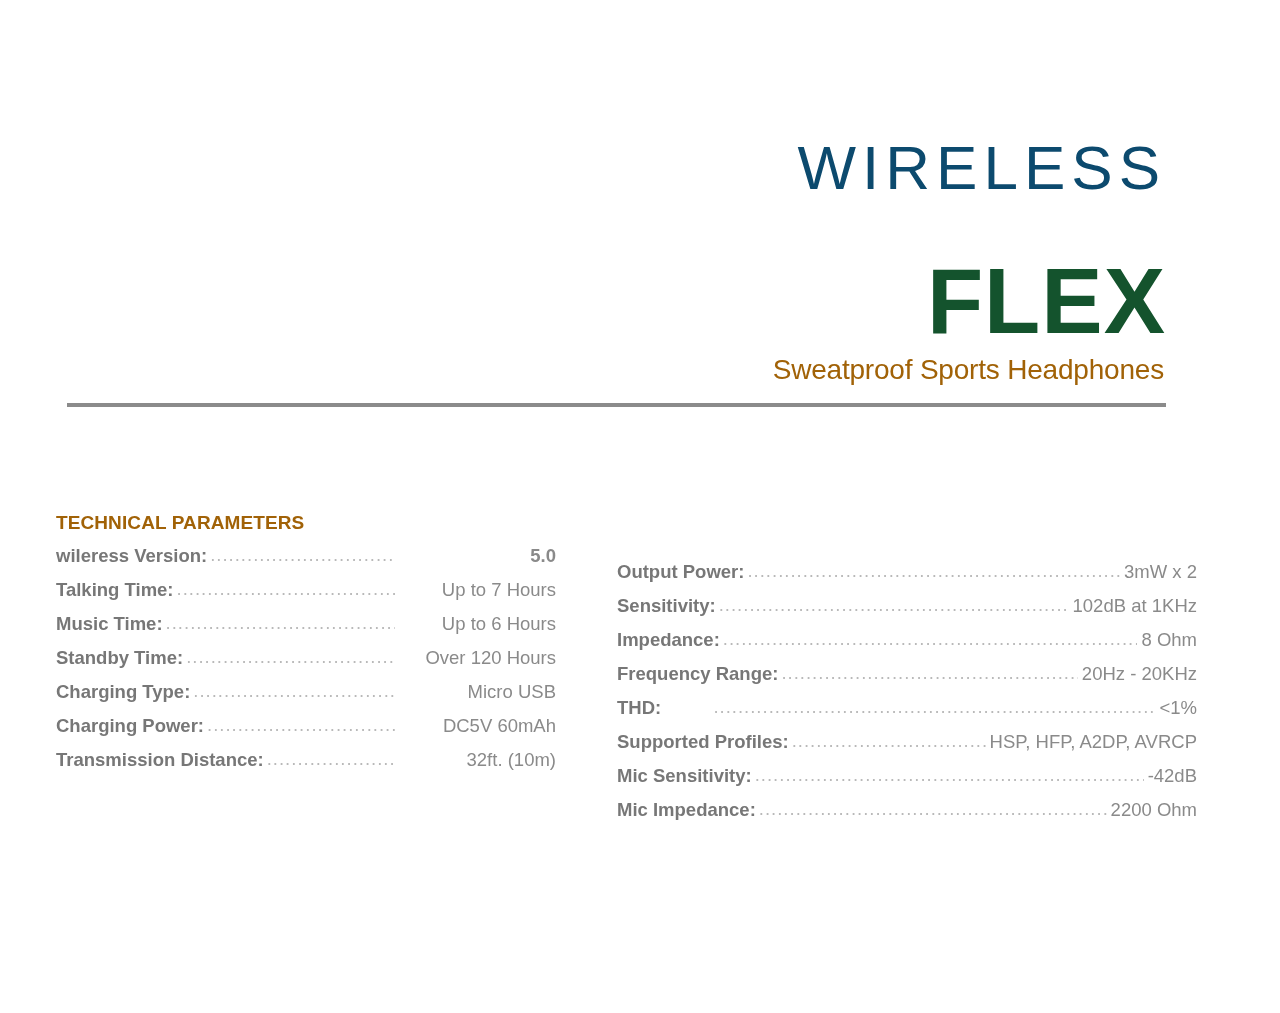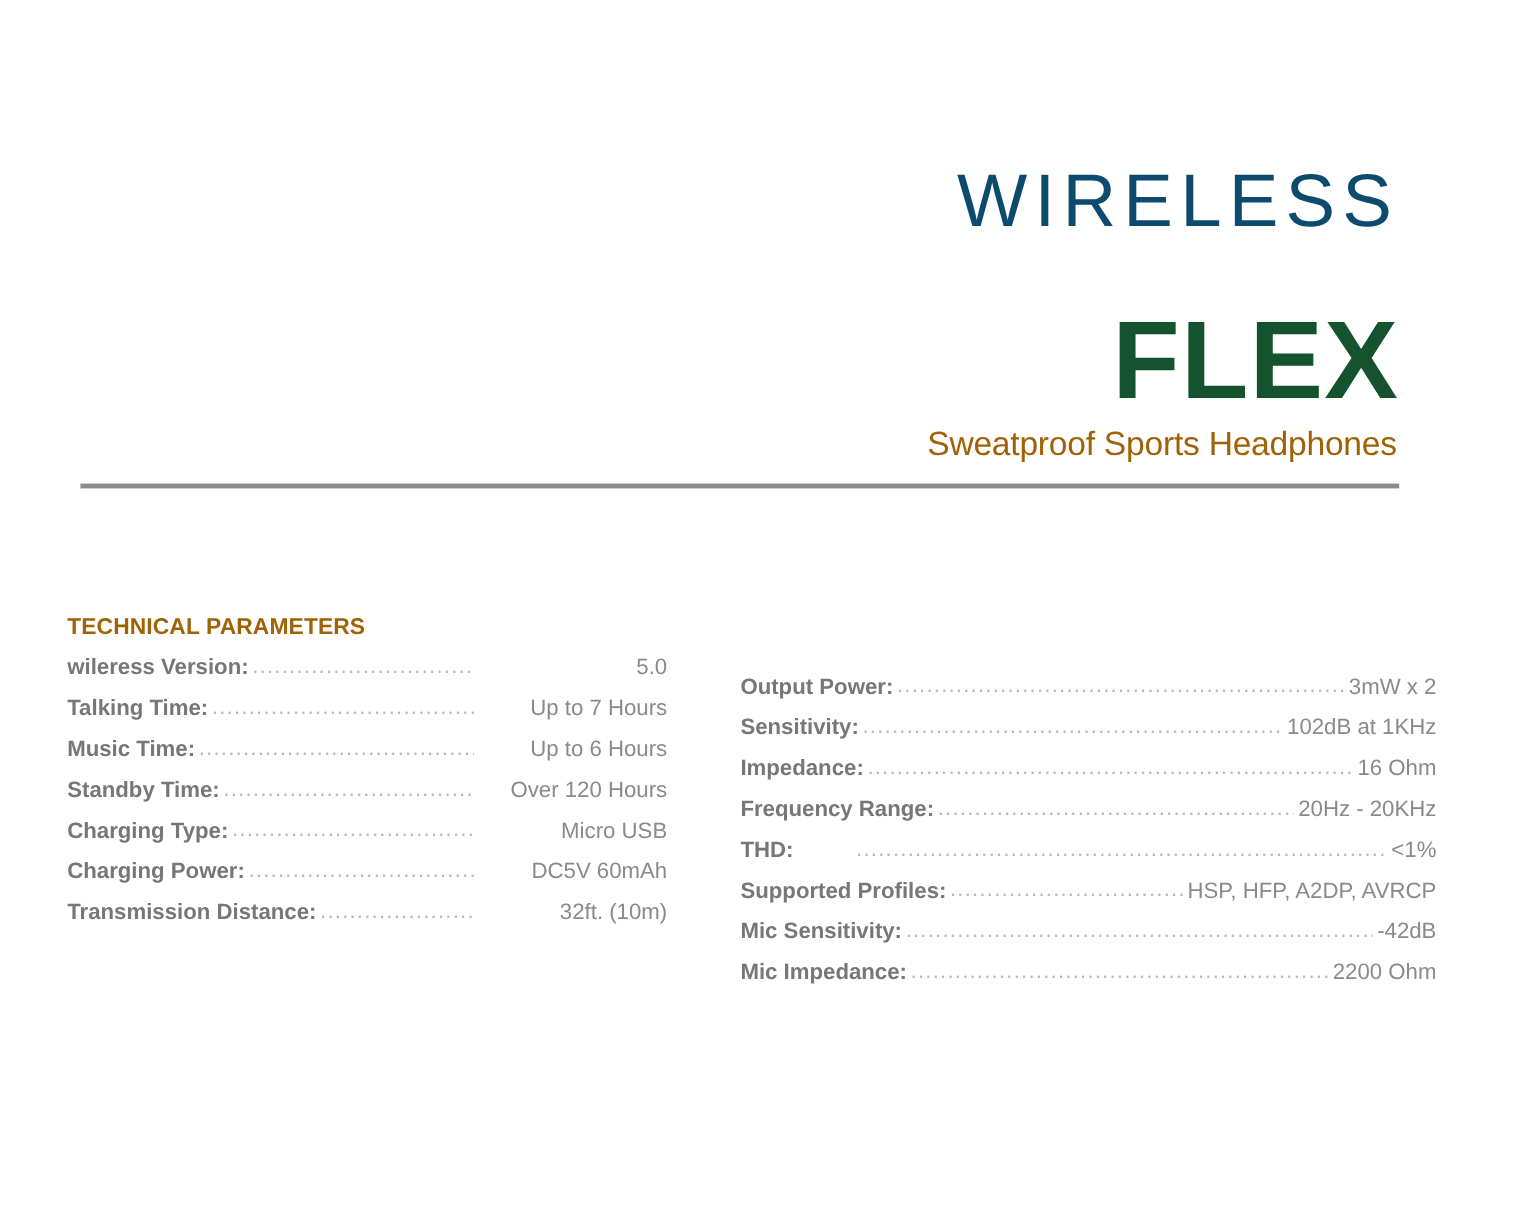--- a/index.html
+++ b/index.html
@@ -119,21 +119,21 @@
     content: "........................................................................";
   }
   .spec-value {
     font-size: 18.5px;
     font-weight: 400;
     color: #8a8a8a;
     flex: 0 0 auto;
   }
 
   
-  .left .spec-row:nth-child(1) .spec-value { min-width: 160px; }
+  .left .spec-row:nth-child(1) .spec-value { min-width: 160px; font-weight: bold; }
   .left .spec-row:nth-child(2) .spec-value { min-width: 160px; }
   .left .spec-row:nth-child(3) .spec-value { min-width: 160px; }
   .left .spec-row:nth-child(4) .spec-value { min-width: 160px; }
   .left .spec-row:nth-child(5) .spec-value { min-width: 160px; }
   .left .spec-row:nth-child(6) .spec-value { min-width: 160px; }
   .left .spec-row:nth-child(7) .spec-value { min-width: 160px; }
   .left .spec-row:nth-child(8) .spec-value { min-width: 160px; font-family: Liberation Serif, serif; }
 
   .right .spec-value { min-width: 0; }
   .right .spec-row .spec-leader { margin-right: 4px; }
@@ -195,21 +195,21 @@
         <span class="spec-value">3mW x 2</span>
       </div>
       <div class="spec-row">
         <span class="spec-label">Sensitivity:</span>
         <span class="spec-leader"></span>
         <span class="spec-value">102dB at 1KHz</span>
       </div>
       <div class="spec-row">
         <span class="spec-label">Impedance:</span>
         <span class="spec-leader"></span>
-        <span class="spec-value">16 Ohm</span>
+        <span class="spec-value">8 Ohm</span>
       </div>
       <div class="spec-row">
         <span class="spec-label">Frequency Range:</span>
         <span class="spec-leader"></span>
         <span class="spec-value">20Hz - 20KHz</span>
       </div>
       <div class="spec-row">
         <span class="spec-label">THD:</span>
         <span class="spec-leader"></span>
         <span class="spec-value">&lt;1%</span>

